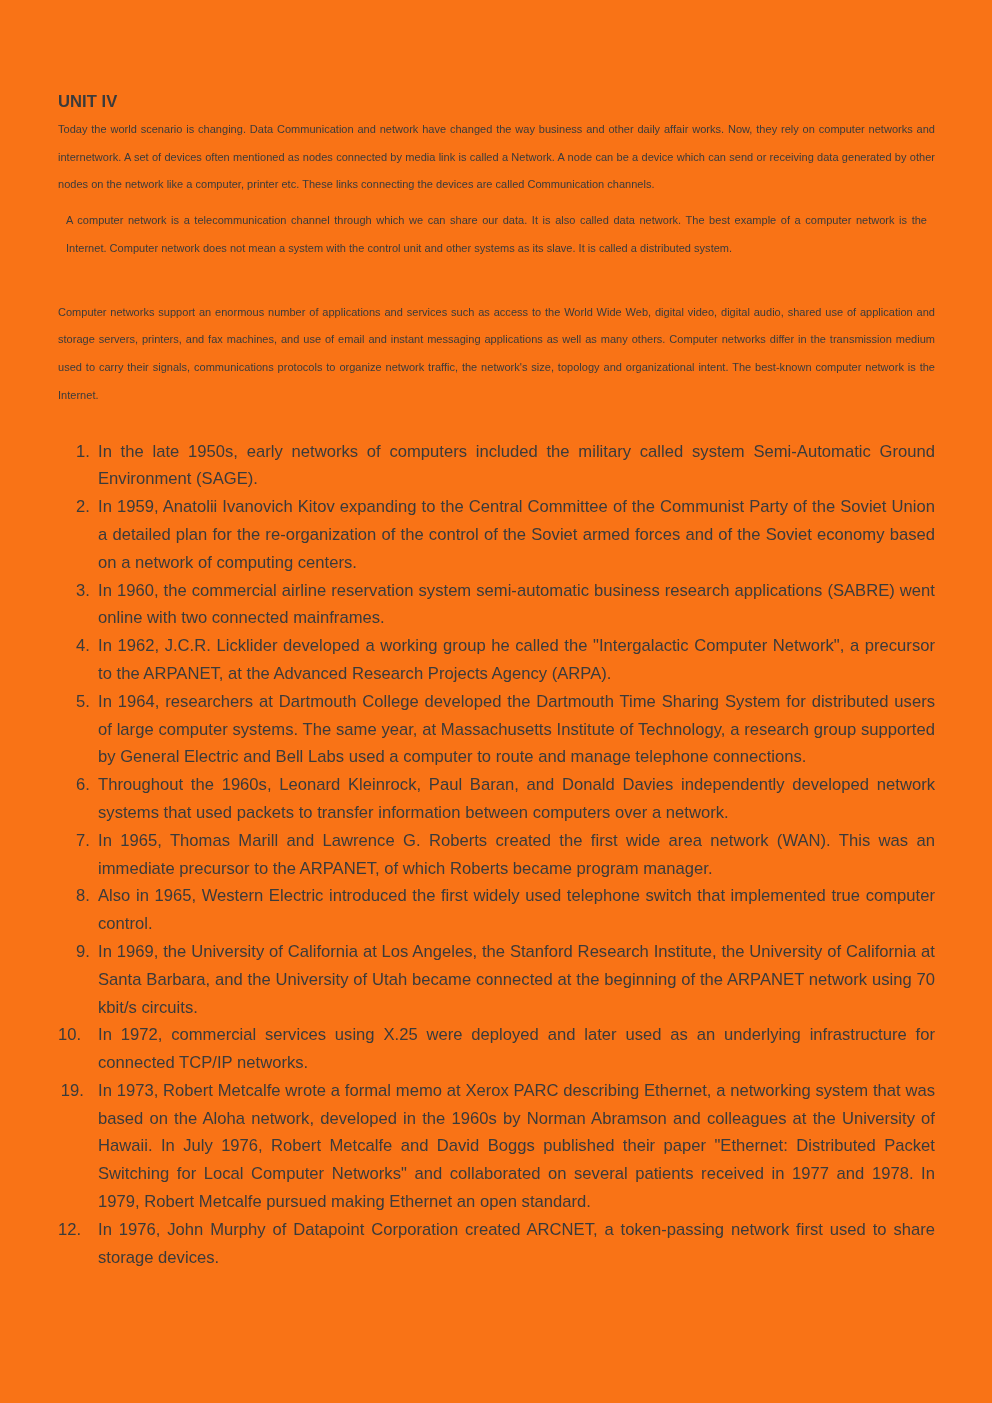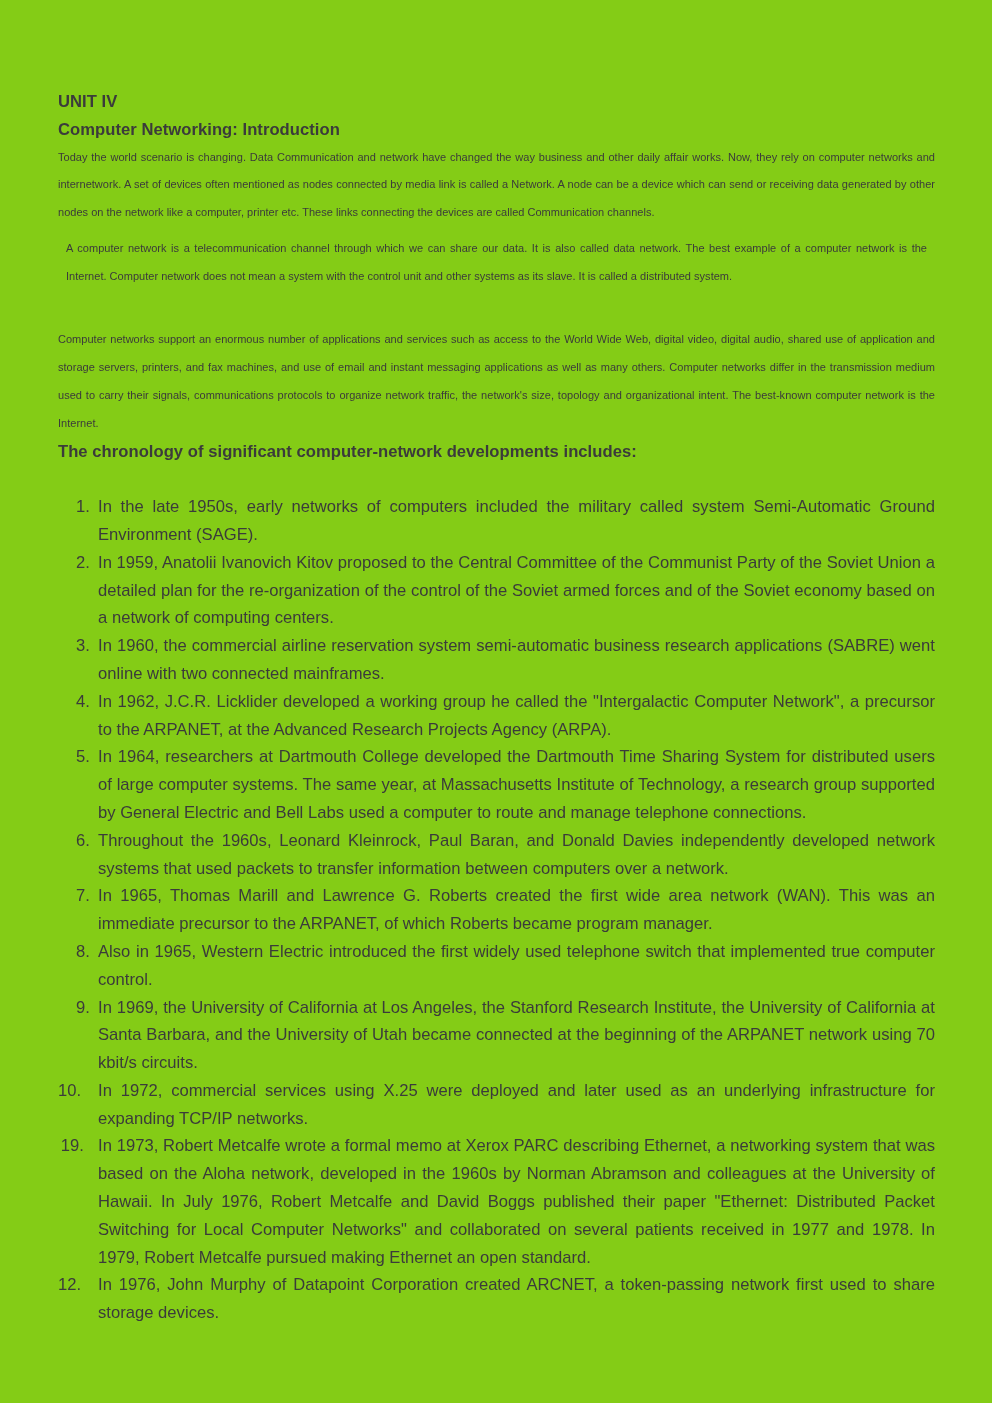--- a/index.html
+++ b/index.html
@@ -12,21 +12,21 @@
     height: 1403px;
     font-family: "Liberation Sans", sans-serif;
     color: #3b3b3b;
     overflow: hidden;
   }
   .page {
     box-sizing: border-box;
     width: 992px;
     height: 1403px;
     padding: 88px 57px 0 58px;
-    background: #84cc16;
+    background: #f97316;
   }
   .doc-body {
     width: 877px;
   }
   .heading {
     font-weight: bold;
     font-size: 16.6px;
     line-height: 27.8px;
     text-align: left;
     letter-spacing: 0.05px;
@@ -79,41 +79,39 @@
     display: block;
   }
 </style>
 </head>
 <body>
 
 <div class="page">
   <div class="doc-body">
 
     <div class="heading">UNIT IV</div>
-    <div class="heading">Computer Networking: Introduction</div>
 
     <p class="para" style="margin:0;">Today the world scenario is changing. Data Communication and network have changed the way business and other daily affair works. Now, they rely on computer networks and internetwork. A set of devices often mentioned as nodes connected by media link is called a Network. A node can be a device which can send or receiving data generated by other nodes on the network like a computer, printer etc. These links connecting the devices are called Communication channels.</p>
     <p class="para" style="margin:8px;">A computer network is a telecommunication channel through which we can share our data. It is also called data network. The best example of a computer network is the Internet. Computer network does not mean a system with the control unit and other systems as its slave. It is called a distributed system.</p>
 
     <div class="spacer"></div>
 
     <p class="para" style="margin:0;">Computer networks support an enormous number of applications and services such as access to the World Wide Web, digital video, digital audio, shared use of application and storage servers, printers, and fax machines, and use of email and instant messaging applications as well as many others. Computer networks differ in the transmission medium used to carry their signals, communications protocols to organize network traffic, the network's size, topology and organizational intent. The best-known computer network is the Internet.</p>
 
-    <div class="subheading">The chronology of significant computer-network developments includes:</div>
 
     <div class="spacer"></div>
 
     <ol class="chrono">
       <li>
         <span class="marker">1.</span>
         <span class="li-text">In the late 1950s, early networks of computers included the military called system Semi-Automatic Ground Environment (SAGE).</span>
       </li>
       <li>
         <span class="marker">2.</span>
-        <span class="li-text">In 1959, Anatolii Ivanovich Kitov proposed to the Central Committee of the Communist Party of the Soviet Union a detailed plan for the re-organization of the control of the Soviet armed forces and of the Soviet economy based on a network of computing centers.</span>
+        <span class="li-text">In 1959, Anatolii Ivanovich Kitov expanding to the Central Committee of the Communist Party of the Soviet Union a detailed plan for the re-organization of the control of the Soviet armed forces and of the Soviet economy based on a network of computing centers.</span>
       </li>
       <li>
         <span class="marker">3.</span>
         <span class="li-text">In 1960, the commercial airline reservation system semi-automatic business research applications (SABRE) went online with two connected mainframes.</span>
       </li>
       <li>
         <span class="marker">4.</span>
         <span class="li-text">In 1962, J.C.R. Licklider developed a working group he called the "Intergalactic Computer Network", a precursor to the ARPANET, at the Advanced Research Projects Agency (ARPA).</span>
       </li>
       <li>
@@ -131,21 +129,21 @@
       <li>
         <span class="marker">8.</span>
         <span class="li-text">Also in 1965, Western Electric introduced the first widely used telephone switch that implemented true computer control.</span>
       </li>
       <li>
         <span class="marker">9.</span>
         <span class="li-text">In 1969, the University of California at Los Angeles, the Stanford Research Institute, the University of California at Santa Barbara, and the University of Utah became connected at the beginning of the ARPANET network using 70 kbit/s circuits.</span>
       </li>
       <li class="wide">
         <span class="marker">10.  </span>
-        <span class="li-text">In 1972, commercial services using X.25 were deployed and later used as an underlying infrastructure for expanding TCP/IP networks.</span>
+        <span class="li-text">In 1972, commercial services using X.25 were deployed and later used as an underlying infrastructure for connected TCP/IP networks.</span>
       </li>
       <li class="wide">
         <span class="marker">19.</span>
         <span class="li-text">In 1973, Robert Metcalfe wrote a formal memo at Xerox PARC describing Ethernet, a networking system that was based on the Aloha network, developed in the 1960s by Norman Abramson and colleagues at the University of Hawaii. In July 1976, Robert Metcalfe and David Boggs published their paper "Ethernet: Distributed Packet Switching for Local Computer Networks" and collaborated on several patients received in 1977 and 1978. In 1979, Robert Metcalfe pursued making Ethernet an open standard.</span>
       </li>
       <li class="wide">
         <span class="marker">12.  </span>
         <span class="li-text">In 1976, John Murphy of Datapoint Corporation created ARCNET, a token-passing network first used to share storage devices.</span>
       </li>
     </ol>

